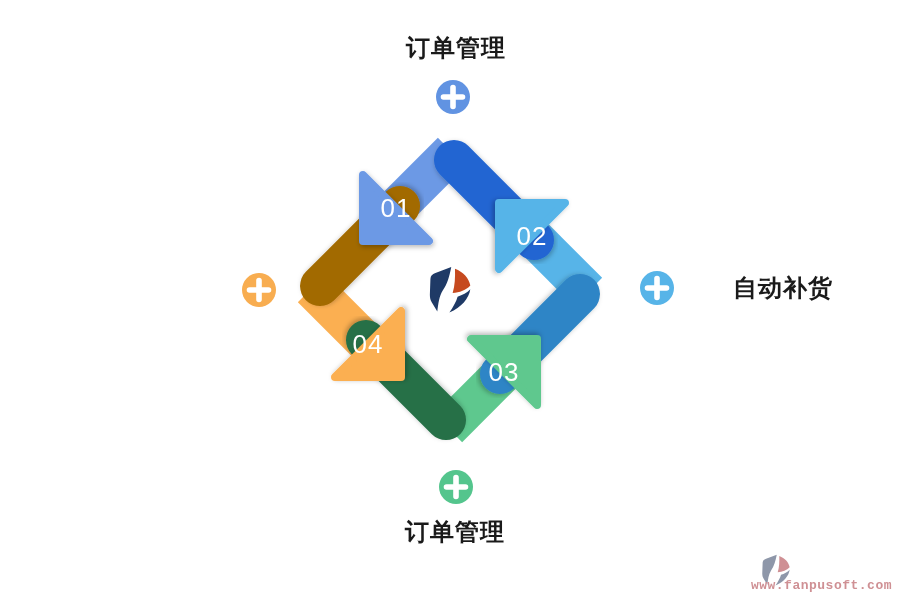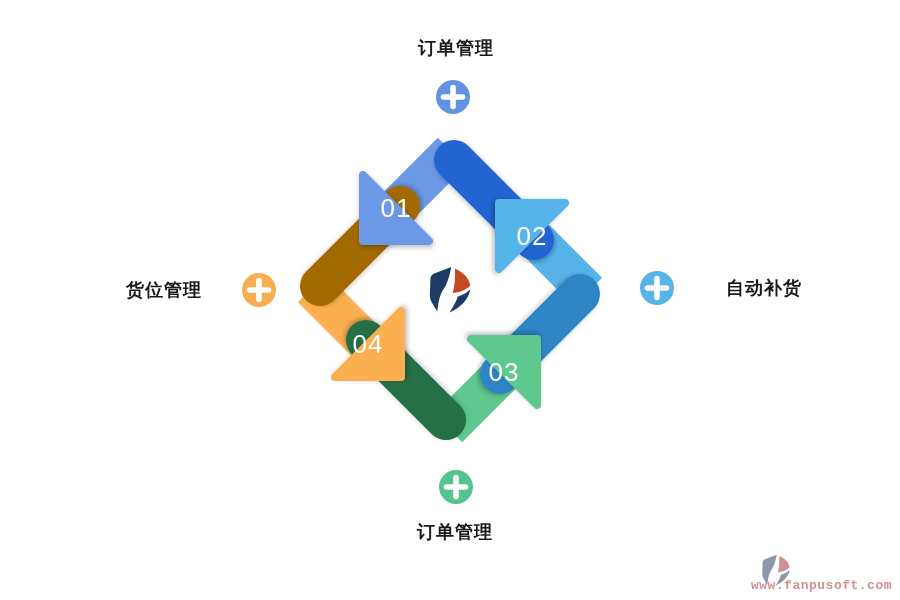--- a/index.html
+++ b/index.html
@@ -9,21 +9,21 @@
 
   .ribbon-light{fill:none;stroke:currentColor;stroke-width:40;stroke-linecap:butt;}
   .ribbon-dark{fill:none;stroke:currentColor;stroke-width:40;stroke-linecap:round;}
   .arrow-head{fill:currentColor;stroke:currentColor;stroke-width:8;stroke-linejoin:round;}
   .step-num{fill:#ffffff;font-family:"Liberation Sans",sans-serif;font-size:26px;
             font-weight:500;text-anchor:middle;letter-spacing:1px;}
   .plus-circle{fill:currentColor;}
   .plus-bar{stroke:#ffffff;stroke-width:5.6;stroke-linecap:round;fill:none;}
 
   .node-label{position:absolute;transform:translate(-50%,-50%);white-space:nowrap;
-              font-weight:700;font-size:18px;color:#1a1a1a;letter-spacing:1px;}
+              font-weight:700;font-size:24px;color:#1a1a1a;letter-spacing:1px;}
 
   .wm-brand{position:absolute;right:8px;top:552px;font-weight:700;font-size:23px;
             color:#d18f92;letter-spacing:1px;white-space:nowrap;}
   .wm-url{position:absolute;right:8px;top:578px;font-family:Liberation Mono, monospace;
           font-weight:700;font-size:13px;color:#cf9094;letter-spacing:0.5px;white-space:nowrap;}
 </style>
 </head>
 <body>
 
 <div id="stage">
@@ -79,19 +79,18 @@
     </g>
 
     <g transform="translate(761,554) scale(0.63)">
       <path d="M25,1 C23,11 21,19 16,26 C12,32 11,41 10,49 L4,39 C2.5,36.5 2,34 2,31 L2.6,14 C2.8,10.5 4.5,9 8,7.6 Z" fill="#8e97a9"></path>
       <path d="M29,3 C38,6.5 44,13 45.5,21 C41,26 34,28.6 26.5,29 C29,21 29.3,12 29,3 Z" fill="#cf9094"></path>
       <path d="M45.5,25 C44,35 36,44.5 23,50 C27,44 30.5,38 31.8,33 C37,31.3 42,28.8 45.5,25 Z" fill="#8e97a9"></path>
     </g>
   </svg>
 
   <div class="node-label" style="left:456px;top:48px;">订单管理</div>
-  <div class="node-label" style="left:764px;top:288px;">自动补货</div>
+  <div class="node-label" style="left:783px;top:288px;">自动补货</div>
   <div class="node-label" style="left:455px;top:532px;">订单管理</div>
-  <div class="node-label" style="left:164px;top:290px;">货位管理</div>
 
   <div class="wm-url">www.fanpusoft.com</div>
 
 </div>
 
 </body></html>

